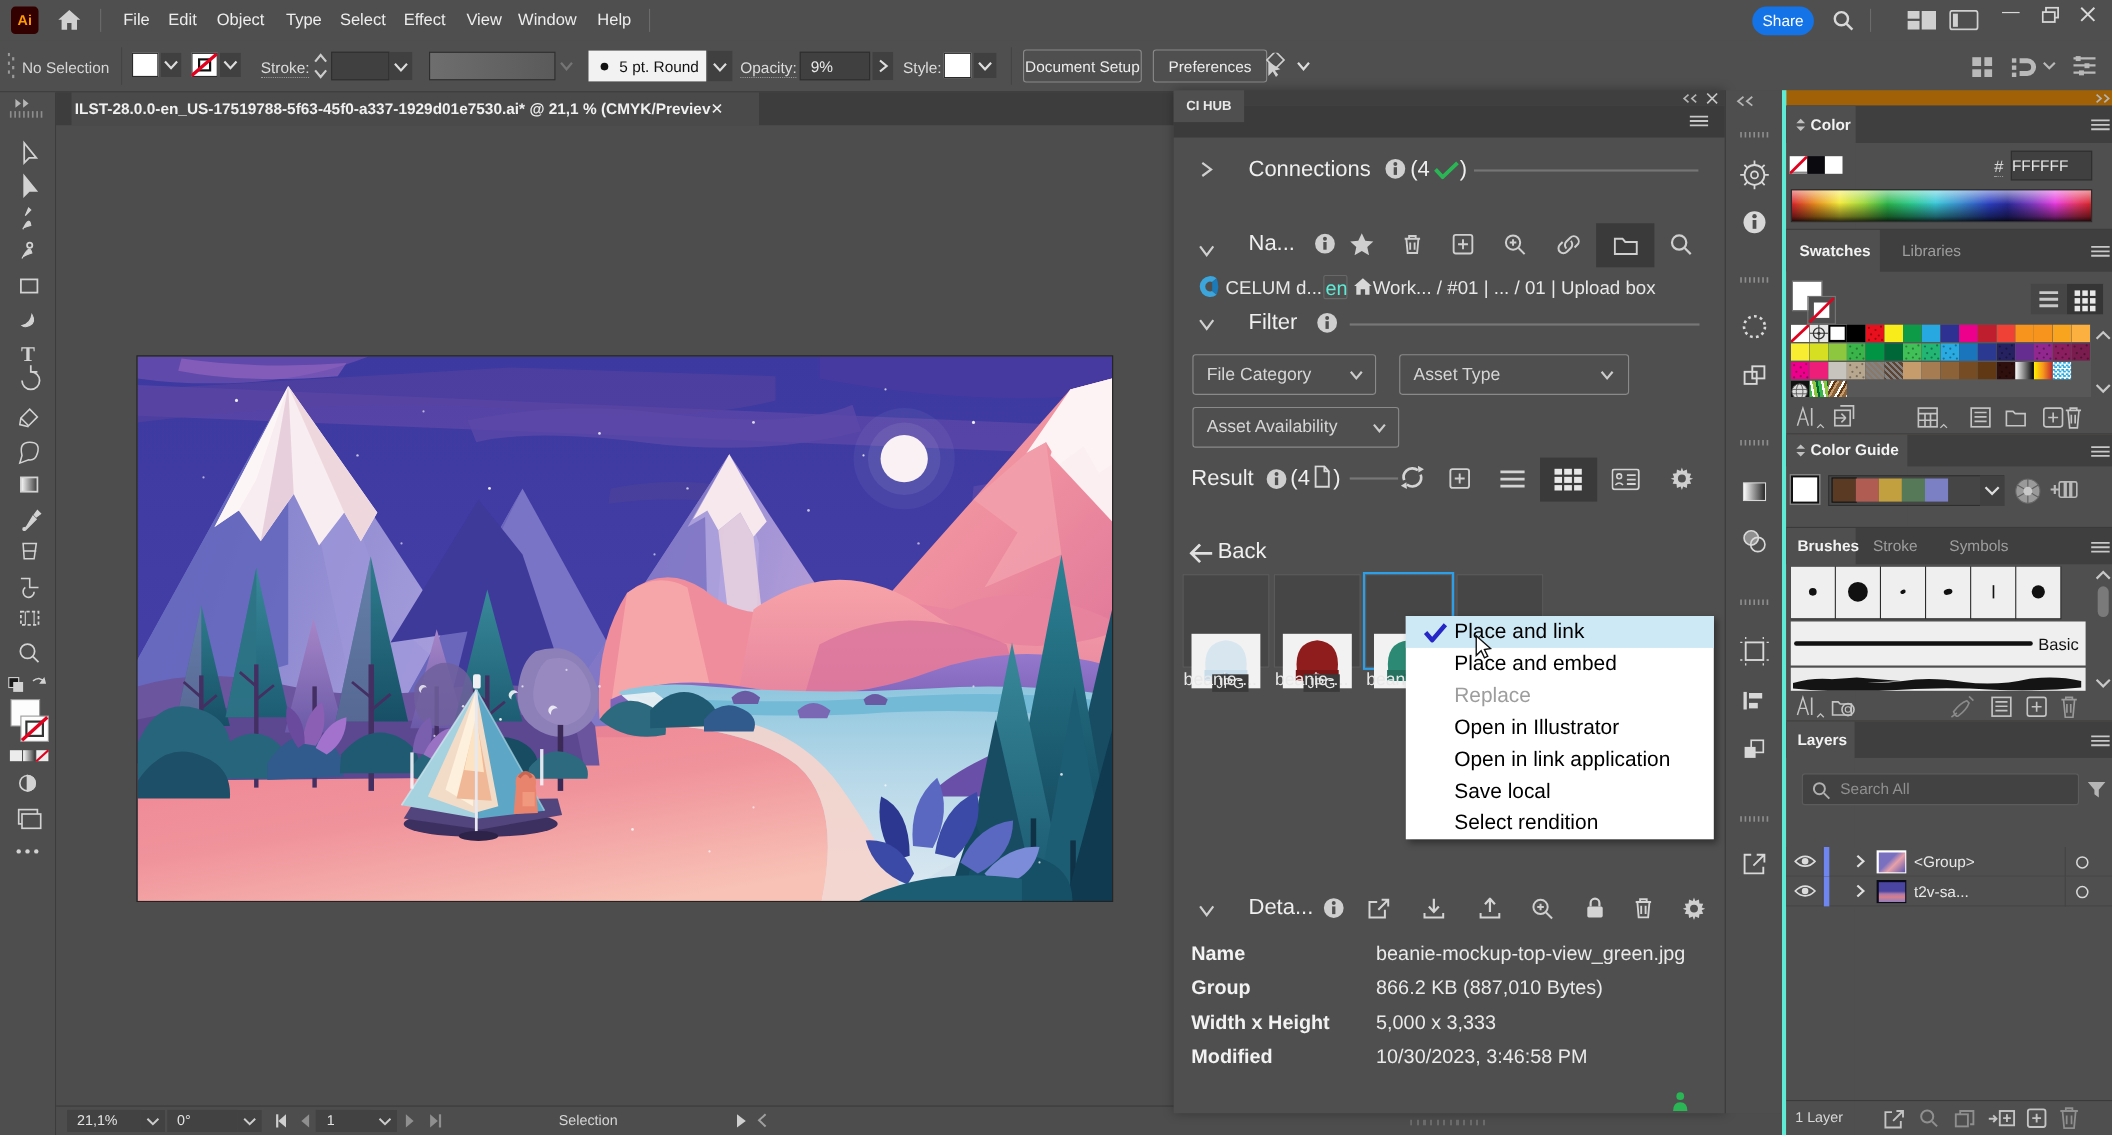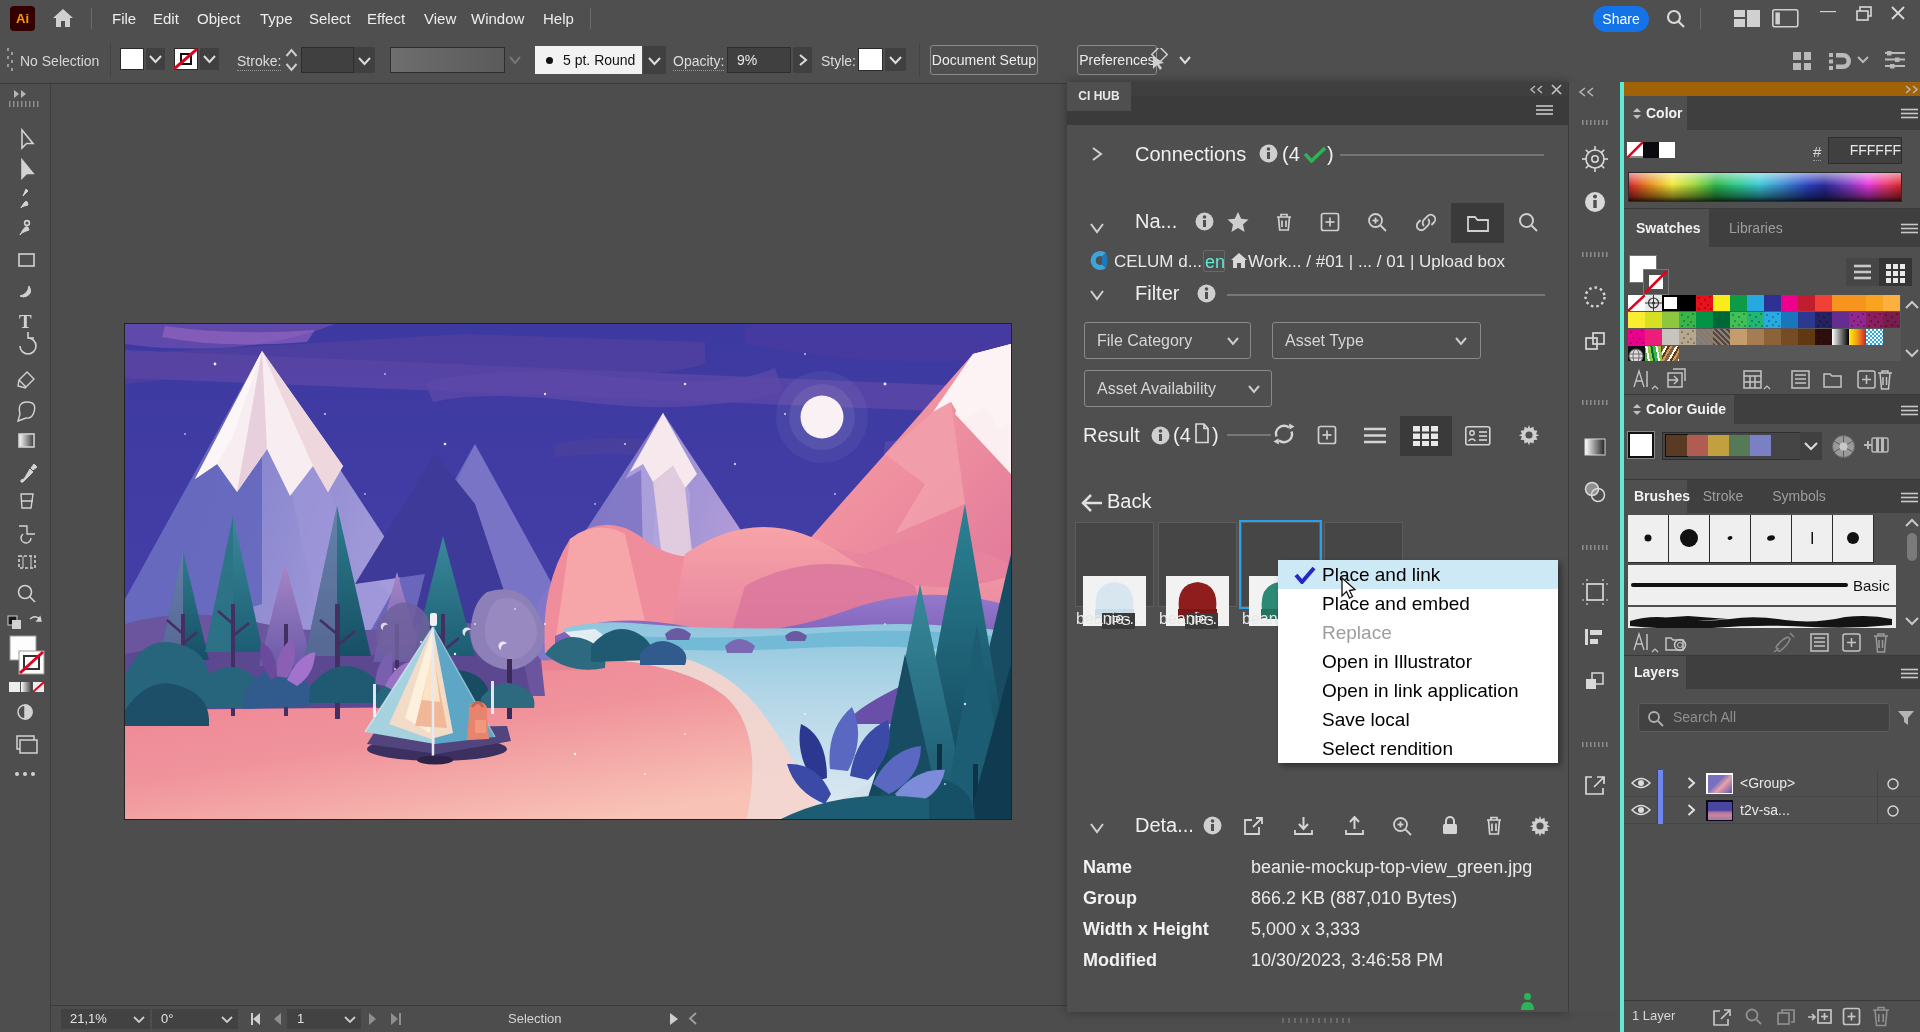--- a/index.html
+++ b/index.html
@@ -157,21 +157,21 @@
         <path d="M7 8 L13 13 L7 18" stroke="#ddd" stroke-width="2" fill="none"></path>
       </svg>
     <div class="lbl" style="left:821px">Style:</div>
     <div style="position:absolute;left:858px;top:11px;width:25px;height:23px;background:#fff;border:1px solid #2a2a2a"></div>
     <svg class="abs" style="left:885px;top:11px" width="21" height="23">
         <rect width="21" height="23" fill="#404040"></rect>
         <path d="M5 9 L10.5 15 L16 9" stroke="#ddd" stroke-width="2" fill="none"></path>
       </svg>
     <div style="position:absolute;left:919px;top:6px;width:1px;height:34px;background:#444"></div>
     <div class="btn-outline" style="left:930px;width:108px">Document Setup</div>
-    <div class="btn-outline" style="left:1077px;width:80px">Preferences</div>
+    <div class="btn-outline" style="left:1048px;width:104px">Preferences</div>
     <svg class="abs" style="left:1144px;top:11px" width="30" height="24" viewBox="0 0 30 24">
         <rect x="10" y="1" width="11" height="11" fill="none" stroke="#cfcfcf" stroke-width="1.5" transform="rotate(45 15.5 6.5)"></rect>
         <path d="M9 8 L9 21 L13 17 L16 22 L18 20 L15 16 L20 15 Z" fill="#cfcfcf"></path>
       </svg>
     <svg class="abs" style="left:1177px;top:16px" width="16" height="14">
         <path d="M3 4 L8 10 L13 4" stroke="#ddd" stroke-width="2" fill="none"></path>
       </svg>
     <svg class="abs" style="left:1792px;top:14px" width="20" height="20" viewBox="0 0 20 20">
         <g fill="#b9b9b9">
           <rect x="1" y="1" width="8" height="8"></rect>
@@ -270,20 +270,23 @@
           <circle cx="33" cy="690" r="2"></circle>
       </g>
       <defs>
           <linearGradient id="lgrad" x1="0" y1="0" x2="1" y2="0">
             <stop offset="0" stop-color="#fdfdfd"></stop>
             <stop offset="1" stop-color="#3a3a3a"></stop>
           </linearGradient>
         </defs>
     </svg>
   </div>
+  <div id="tabstrip" class="abs">
+      <div id="doctab">ILST-28.0.0-en_US-17519788-5f63-45f0-a337-1929d01e7530.ai* @ 21,1 % (CMYK/Previev<span style="font-weight:normal">✕</span></div>
+    </div>
   <div id="canvas" class="abs">
       <div id="artboard"><svg width="886" height="495" viewBox="0 0 886 495" preserveAspectRatio="none">
 <defs>
   <linearGradient id="sky" x1="0" y1="0" x2="0" y2="1">
     <stop offset="0" stop-color="#3c39a0"></stop>
               <stop offset="0.6" stop-color="#443fa6"></stop>
               <stop offset="1" stop-color="#5a4fb2"></stop>
   </linearGradient>
   <linearGradient id="lmtn" x1="0" y1="0" x2="1" y2="0.3">
     <stop offset="0" stop-color="#6e6fc2"></stop>
@@ -980,21 +983,21 @@
             <line x1="0" y1="9.5" x2="17" y2="9.5"></line>
           </g>
         </svg>
       <div class="abs" style="left:3px;top:46px;width:16px;height:16px;background:#fff;border-bottom:2px solid #888"></div>
       <svg class="abs" style="left:3px;top:46px" width="16" height="16">
           <line x1="0" y1="16" x2="16" y2="0" stroke="#e1001d" stroke-width="2.5"></line>
         </svg>
       <div class="abs" style="left:19px;top:46px;width:16px;height:16px;background:#0a0a0f"></div>
       <div class="abs" style="left:35px;top:46px;width:16px;height:16px;background:#fff"></div>
       <div class="abs" style="left:189px;top:47px;color:#d8d8d8;font-size:15px;border-bottom:1px dotted #999">#</div>
-      <div class="abs" style="left:204px;top:41px;width:74px;height:27px;background:#404040;border:1px solid #2e2e2e;color:#e8e8e8;font-size:14px;line-height:25px;text-align:right">FFFFFF</div>
+      <div class="abs" style="left:204px;top:41px;width:74px;height:27px;background:#404040;border:1px solid #2e2e2e;color:#e8e8e8;font-size:14px;line-height:25px;text-align:left">FFFFFF</div>
       <div class="abs" style="left:4px;top:76px;width:274px;height:30px;border:1px solid #2a2a2a;background:
         linear-gradient(180deg, rgba(0,0,0,0) 40%, rgba(0,0,0,0.5) 85%, rgba(0,0,0,.8) 100%),
         linear-gradient(180deg, rgba(255,255,255,.55) 0%, rgba(255,255,255,0) 45%),linear-gradient(90deg,#d8262c 0%,#e8901e 8%,#f3ea3a 16%,#9ed83c 24%,#2cb54a 32%,#2cc98e 40%,#3ac8d8 48%,#3a8fd0 56%,#2b3fc0 66%,#2a2a9a 72%,#7a3ac0 80%,#e83ae0 88%,#e8386a 95%,#d8262c 100%)"></div>
       <div class="abs" style="left:0;top:112px;width:300px;height:1px;background:#3a3a3a"></div>
     </div>
 
     <div class="abs" style="left:0;top:127px;width:300px;height:186px;background:#4f4f4f">
       <div class="pnl-tabs" style="top:0;height:38px"></div>
       <div class="pnl-tab-active" style="left:0;width:85px;font-size:14px;line-height:38px;padding-left:12px">Swatches</div>
       <div class="abs" style="left:85px;top:0;width:86px;height:38px;color:#9e9e9e;font-size:14px;line-height:38px;padding-left:20px">Libraries</div>

